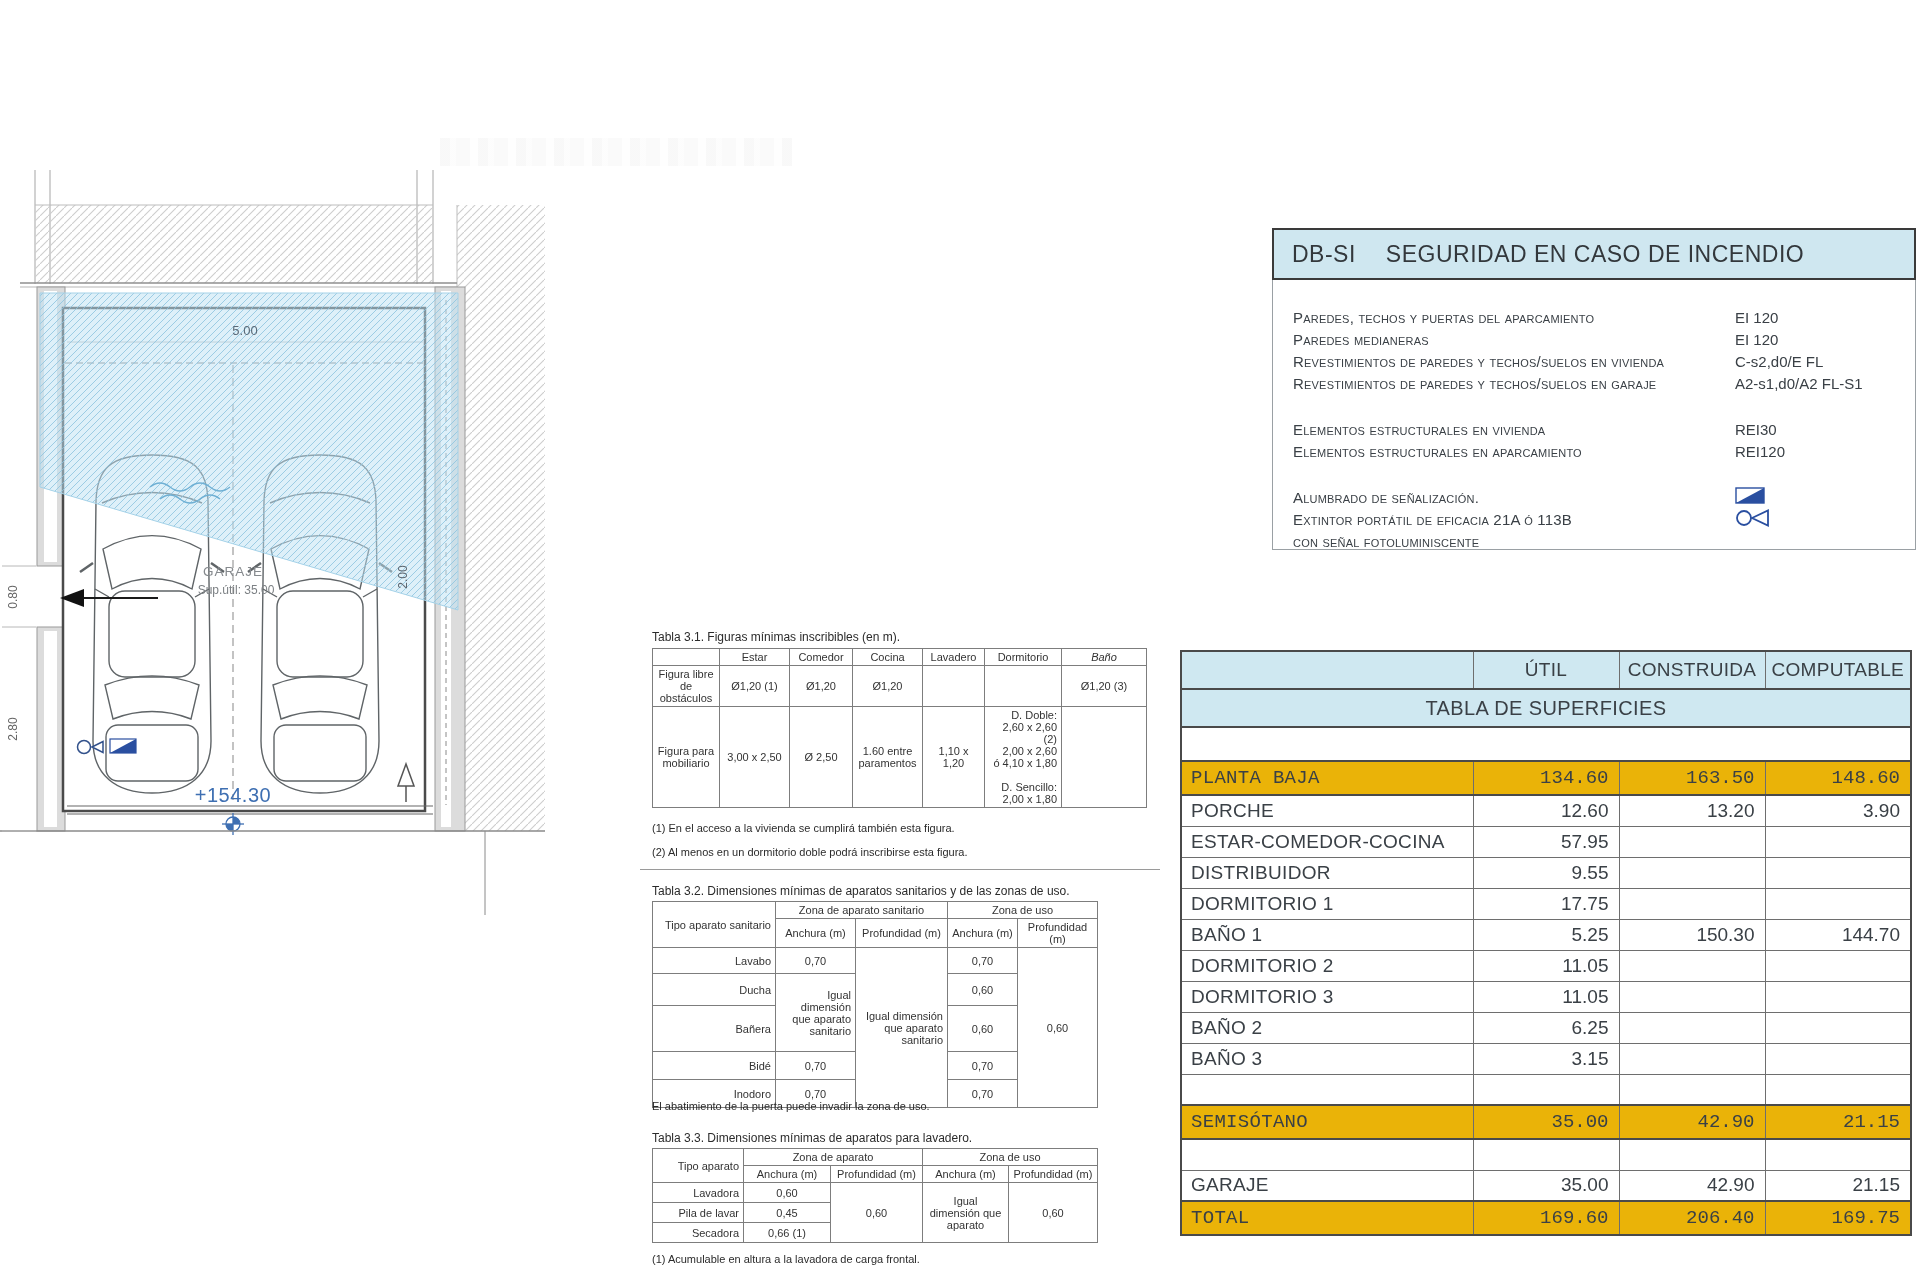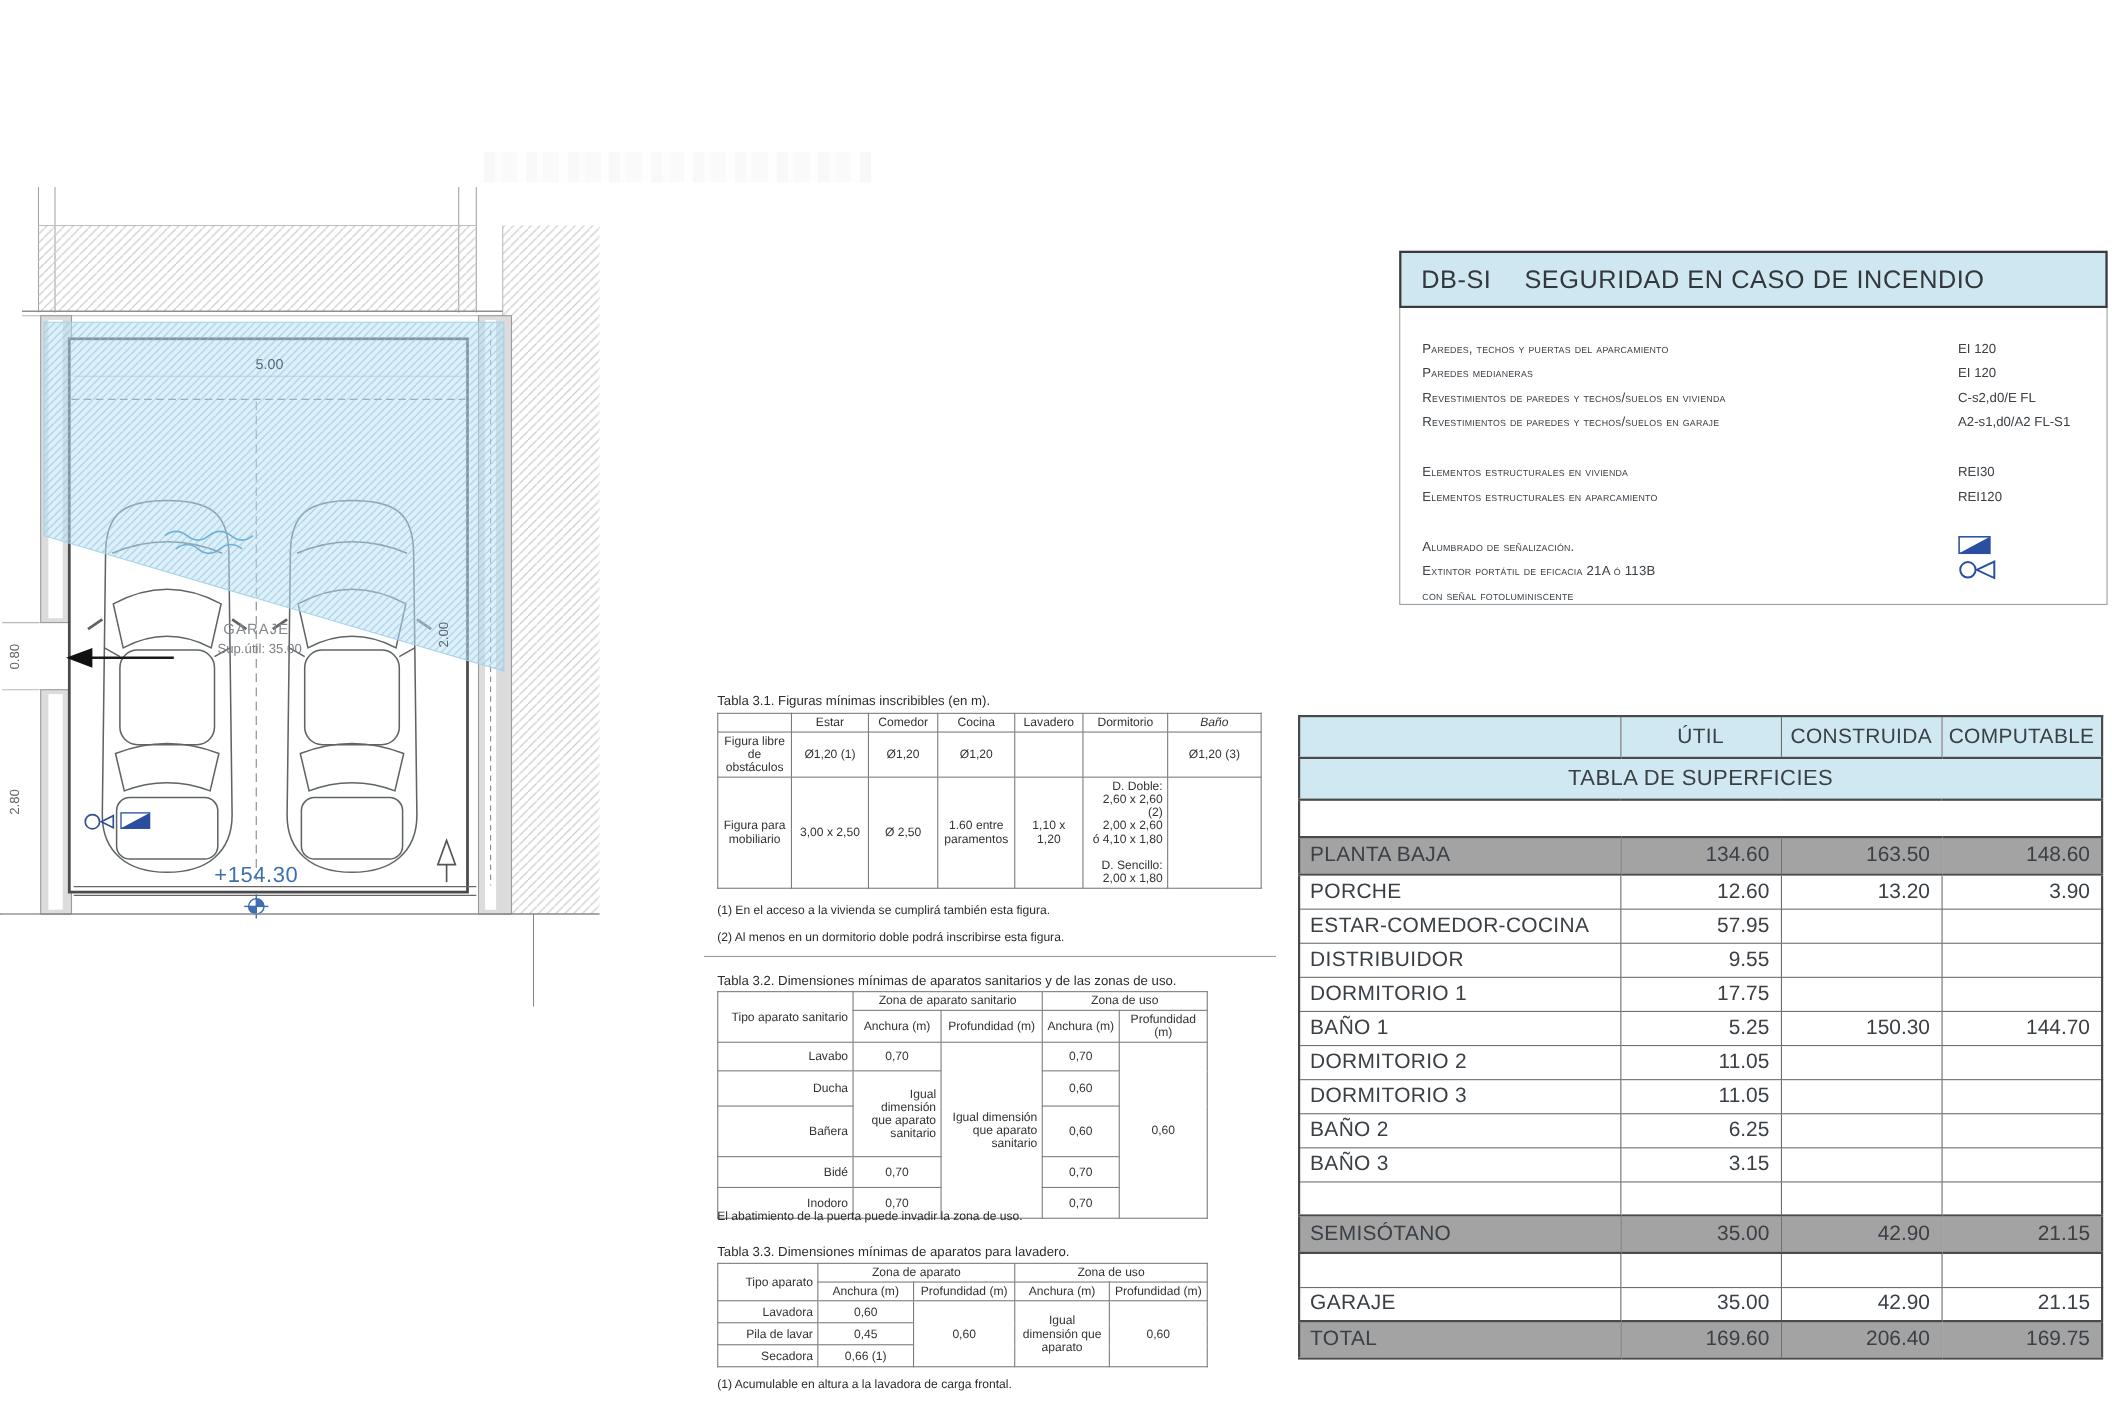--- a/index.html
+++ b/index.html
@@ -21,37 +21,37 @@
   .divline{position:absolute;border-top:1px solid #9a9a9a;}
 
   
   .dbsi{position:absolute;left:1272px;top:228px;width:644px;height:322px;
         border:1px solid #9aa0a4;background:#fff;box-sizing:border-box;}
   .dbsi-head{margin:-1px -1px 0 -1px;height:52px;background:#cfe7f0;border:2px solid #3a3a3a;
         display:flex;align-items:center;padding-left:18px;box-sizing:border-box;
         font-size:23px;color:#33383c;letter-spacing:.5px;}
   .dbsi-code{margin-right:30px;}
   .dbsi-body{padding:26px 18px 0 20px;}
-  .dbsi-row{display:flex;align-items:center;height:22px;font-size:12px;color:#3a4046;gap:45px;}
+  .dbsi-row{display:flex;align-items:center;height:22px;font-size:15px;color:#3a4046;}
   .dbsi-row.gap{margin-top:24px;}
   .dbsi-label{width:442px;font-variant:small-caps;letter-spacing:.2px;white-space:nowrap;}
   .dbsi-value{flex:1;white-space:nowrap;}
 
   
   .stable{position:absolute;left:1180px;top:650px;width:730px;border-collapse:collapse;
           font-size:19px;color:#3a4046;table-layout:fixed;background:#fff;
           border:2px solid #4a4a4a;}
   .stable td{border:1px solid #6e6e6e;padding:0;white-space:nowrap;overflow:hidden;}
   .stable .ttl{background:#cfe8f1;text-align:center;font-size:20px;letter-spacing:.4px;
           border-bottom:2px solid #4a4a4a;}
   .stable .hdr{background:#cfe8f1;text-align:center;letter-spacing:.3px;}
   .stable tr.hrow td{border-bottom:2px solid #4a4a4a;}
   .stable .lab{text-align:left;padding-left:9px;letter-spacing:.3px;}
   .stable .num{text-align:right;padding-right:10px;}
-  .stable tr.blue td{background:#a3a3a3;border-top:2px solid #4a4a4a;border-bottom:2px solid #4a4a4a;}
+  .stable tr.blue td{background:#eab308;border-top:2px solid #4a4a4a;border-bottom:2px solid #4a4a4a;font-family:Liberation Mono, monospace;}
   .stable tr.h38{height:38px;} .stable tr.h34{height:34px;} .stable tr.h31{height:31px;}
   .hiddendefs{position:absolute;width:0;height:0;overflow:hidden;}
 </style>
 </head>
 <body>
 
 <div class="hiddendefs">
   
   
 </div>

